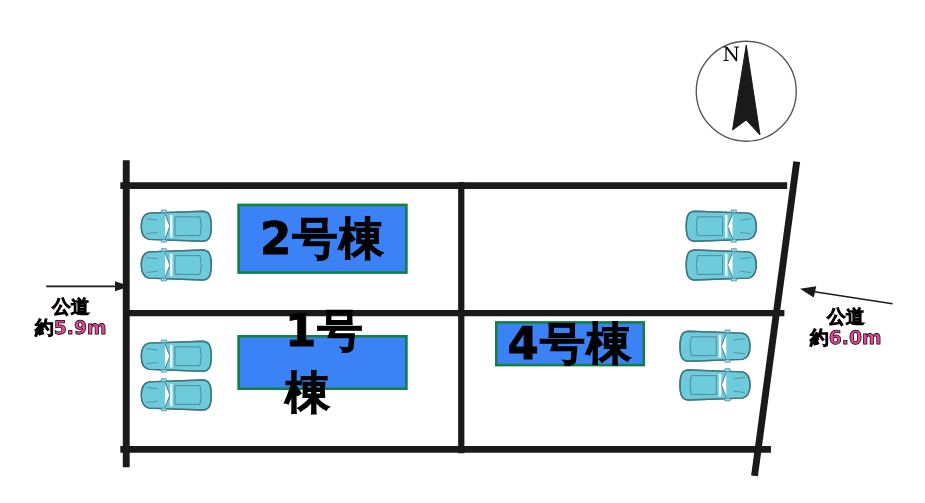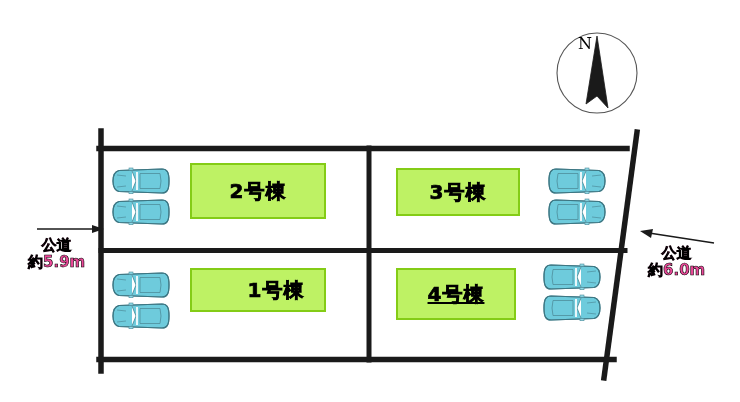--- a/index.html
+++ b/index.html
@@ -20,37 +20,37 @@
   }
   #plan-svg {
     position: absolute;
     left: 0;
     top: 0;
     width: 740px;
     height: 402px;
   }
   .lot-label {
     position: absolute;
-    background: #bef264;
-    border: 2px solid #84cc16;
+    background: #3b82f6;
+    border: 2px solid #15803d;
     box-sizing: border-box;
     display: flex;
     align-items: center;
     justify-content: center;
     font-family: "DejaVu Sans", "Liberation Sans", sans-serif;
     font-weight: bold;
-    font-size: 20px;
+    font-size: 36px;
     letter-spacing: 1px;
     color: #000000;
     -webkit-text-stroke: 0.7px #000000;
   }
   #lot-label-2 { left: 190px; top: 163px; width: 136px; height: 56px; }
   #lot-label-3 { left: 396px; top: 168px; width: 124px; height: 48px; }
   #lot-label-1 { left: 190px; top: 268px; width: 136px; height: 44px; padding-left: 36px; }
-  #lot-label-4 { left: 396px; top: 268px; width: 120px; height: 52px; text-decoration: underline; }
+  #lot-label-4 { left: 396px; top: 257px; width: 120px; height: 36px; }
 
   .road-label {
     position: absolute;
     font-family: "DejaVu Sans", "Liberation Sans", sans-serif;
     font-weight: bold;
     font-size: 15px;
     line-height: 1.12;
     color: #ec4899;
     text-align: center;
     -webkit-text-stroke: 0.6px #000000;
@@ -160,23 +160,20 @@
     <g>
       <circle cx="597" cy="73" r="40" fill="#ffffff" stroke="#555555" stroke-width="1.1"></circle>
       <polygon points="597,36 608,108 597,96 586,104" fill="#1a1a1a" stroke="#1a1a1a" stroke-width="0.8"></polygon>
     </g>
   </svg>
 
   <div class="lot-label" id="lot-label-2">
     <span>2号棟</span>
   </div>
 
-  <div class="lot-label" id="lot-label-3">
-    <span>3号棟</span>
-  </div>
 
   <div class="lot-label" id="lot-label-1">
     <span>1号棟</span>
   </div>
 
   <div class="lot-label" id="lot-label-4">
     <span>4号棟</span>
   </div>
 
   <div class="road-label" id="road-label-left">

